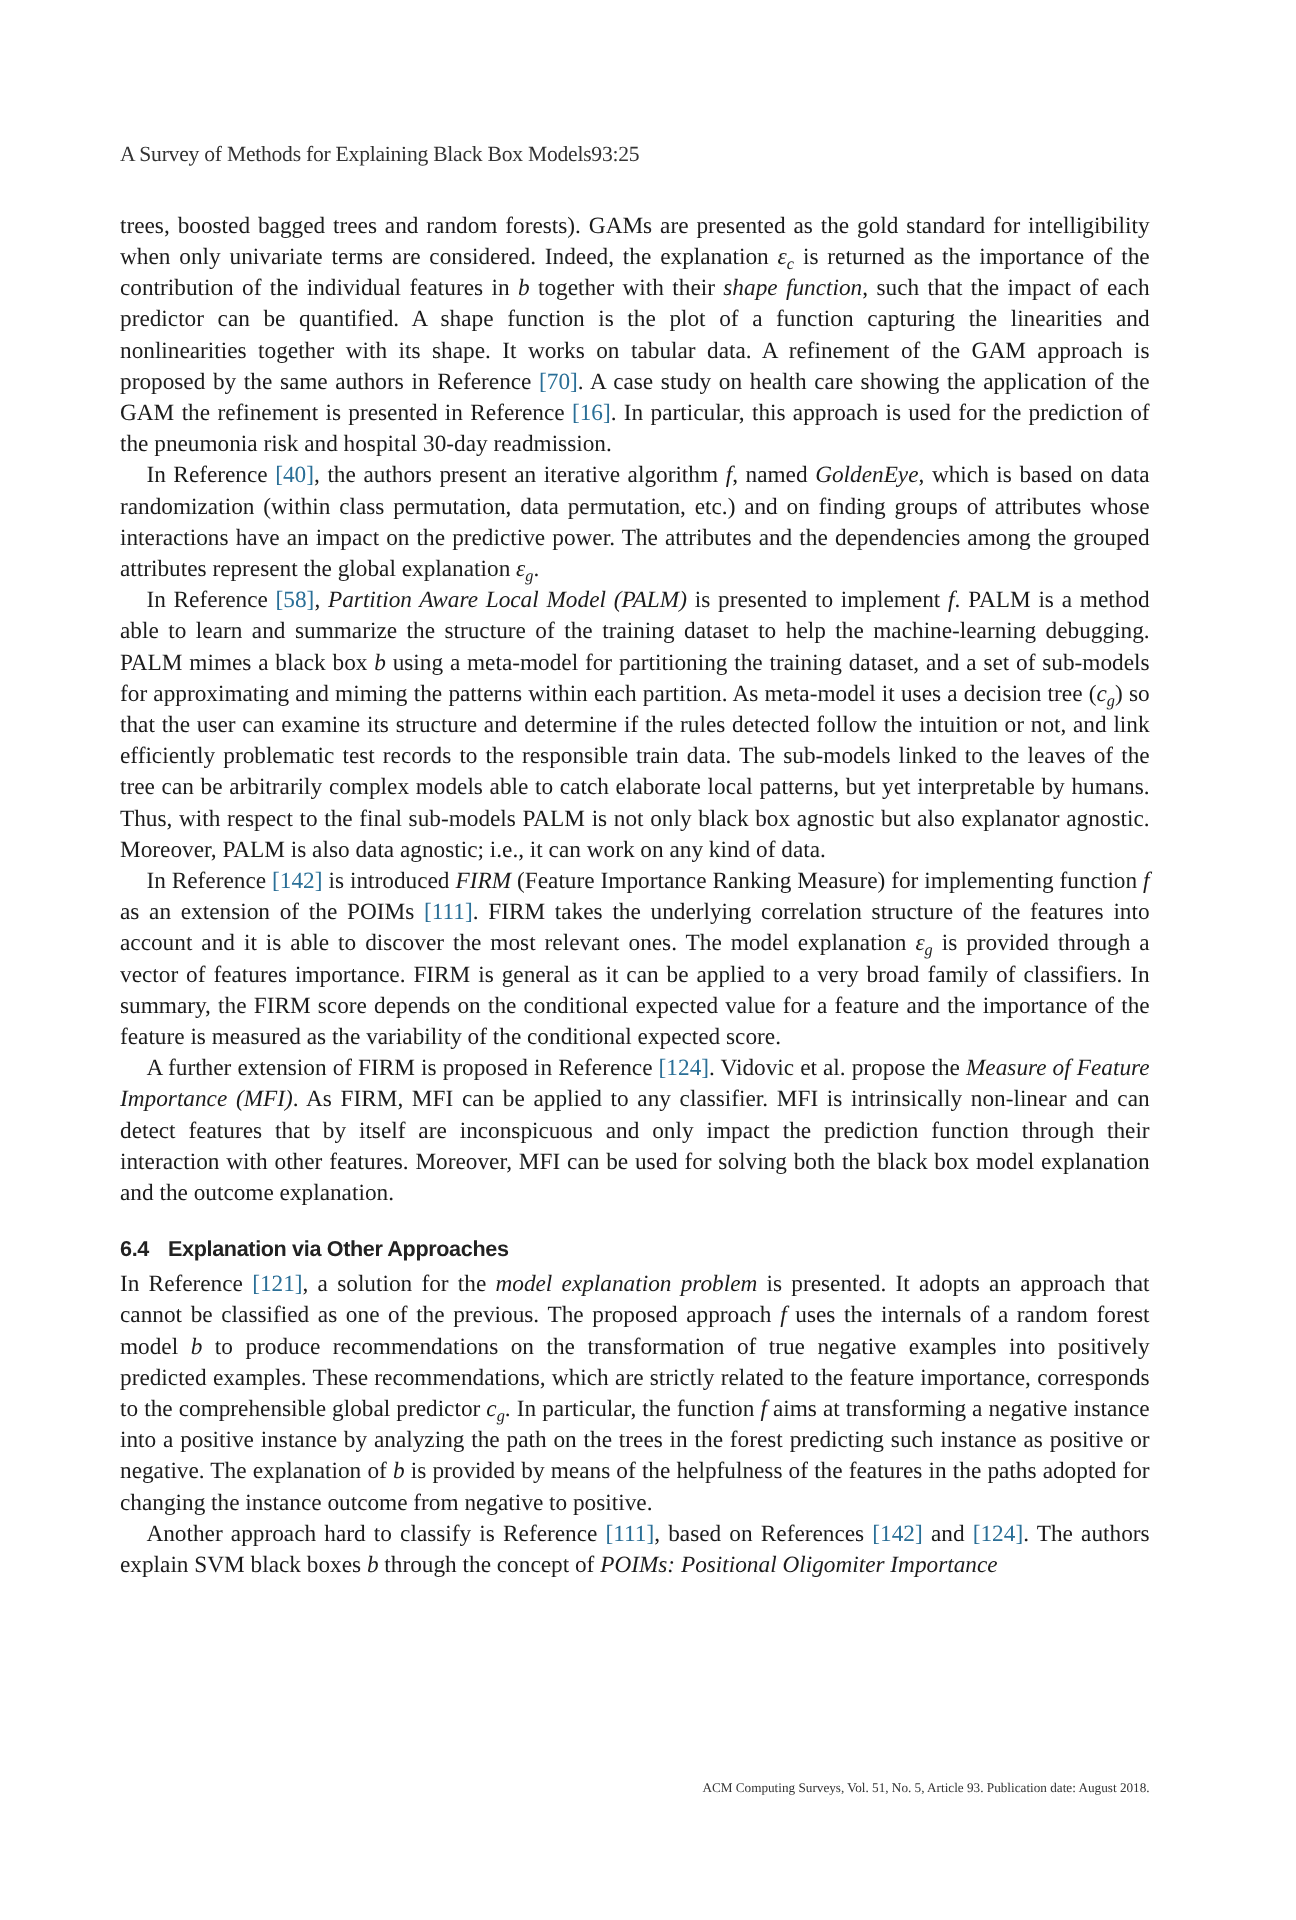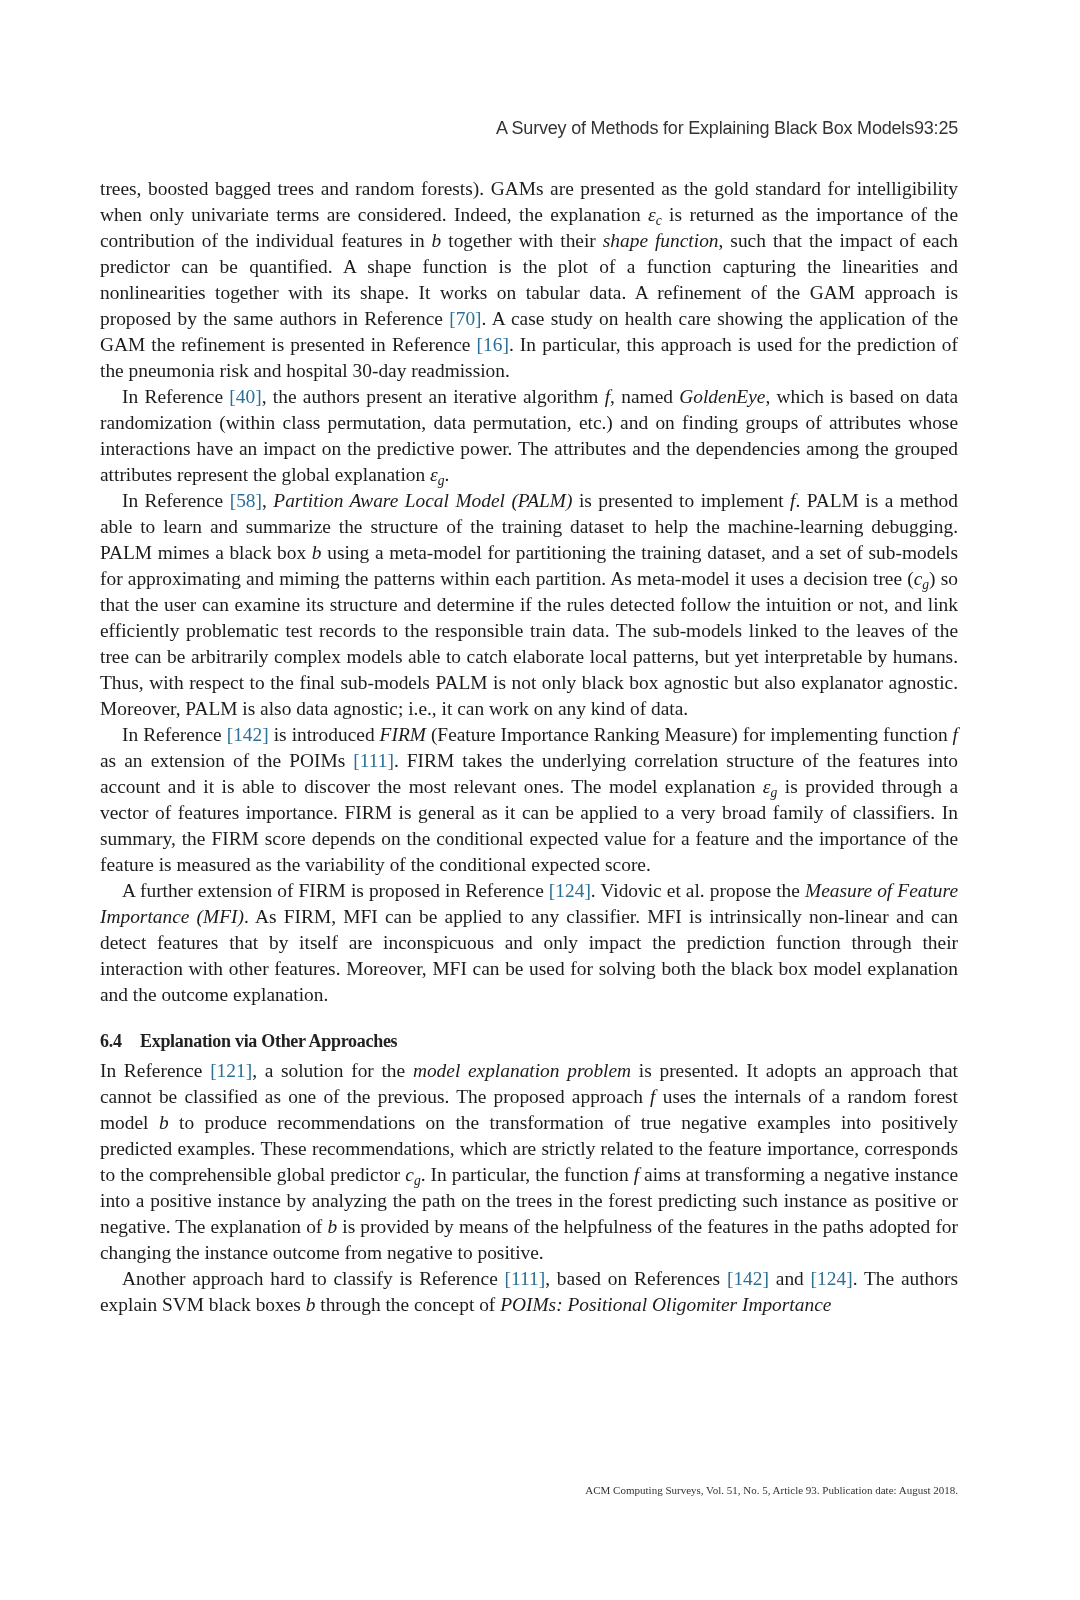--- a/index.html
+++ b/index.html
@@ -1,33 +1,33 @@
 <!DOCTYPE html>
 <html><head>
 <meta charset="utf-8">
 <style>
   html, body { margin: 0; padding: 0; background: #ffffff; }
   body { width: 1080px; height: 1600px; position: relative; overflow: hidden; color: #1a1a1a; }
   .page { position: absolute; left: 0; top: 0; width: 1080px; height: 1600px; }
   .running-head {
     position: absolute; left: 100px; top: 118px; width: 858px;
-    font-family: Liberation Sans, sans-serif; font-size: 18px; color: #333;
-    display: flex; justify-content: flex-end; letter-spacing: -0.2px;
+    font-family: Liberation Serif, serif; font-size: 18px; color: #333;
+    display: flex; justify-content: flex-start; letter-spacing: -0.2px;
   }
   .body-text {
     position: absolute; left: 100px; top: 176px; width: 858px;
     font-family: "Liberation Serif", serif; font-size: 19.4px; line-height: 26px;
     text-align: justify; color: #1c1c1c;
   }
   .body-text p { margin: 0; text-indent: 22px; }
   .body-text p.noindent { text-indent: 0; }
   .cite { color: #2a6f97; margin-top: 32px; }
   .it { font-style: italic; }
   .section-heading {
-    font-family: Liberation Serif, serif; font-size: 18px; font-weight: bold;
+    font-family: Liberation Sans, sans-serif; font-size: 18px; font-weight: bold;
     margin: 20px 0 4px 0; color: #222; letter-spacing: -0.3px;
   }
   .section-heading .num { display: inline-block; width: 40px; }
   .footer {
     position: absolute; right: 122px; top: 1484px;
     font-family: "Liberation Serif", serif; font-size: 11px; color: #333;
   }
   sub { font-size: 0.7em; vertical-align: -0.3em; line-height: 0; }
 </style>
 </head>

